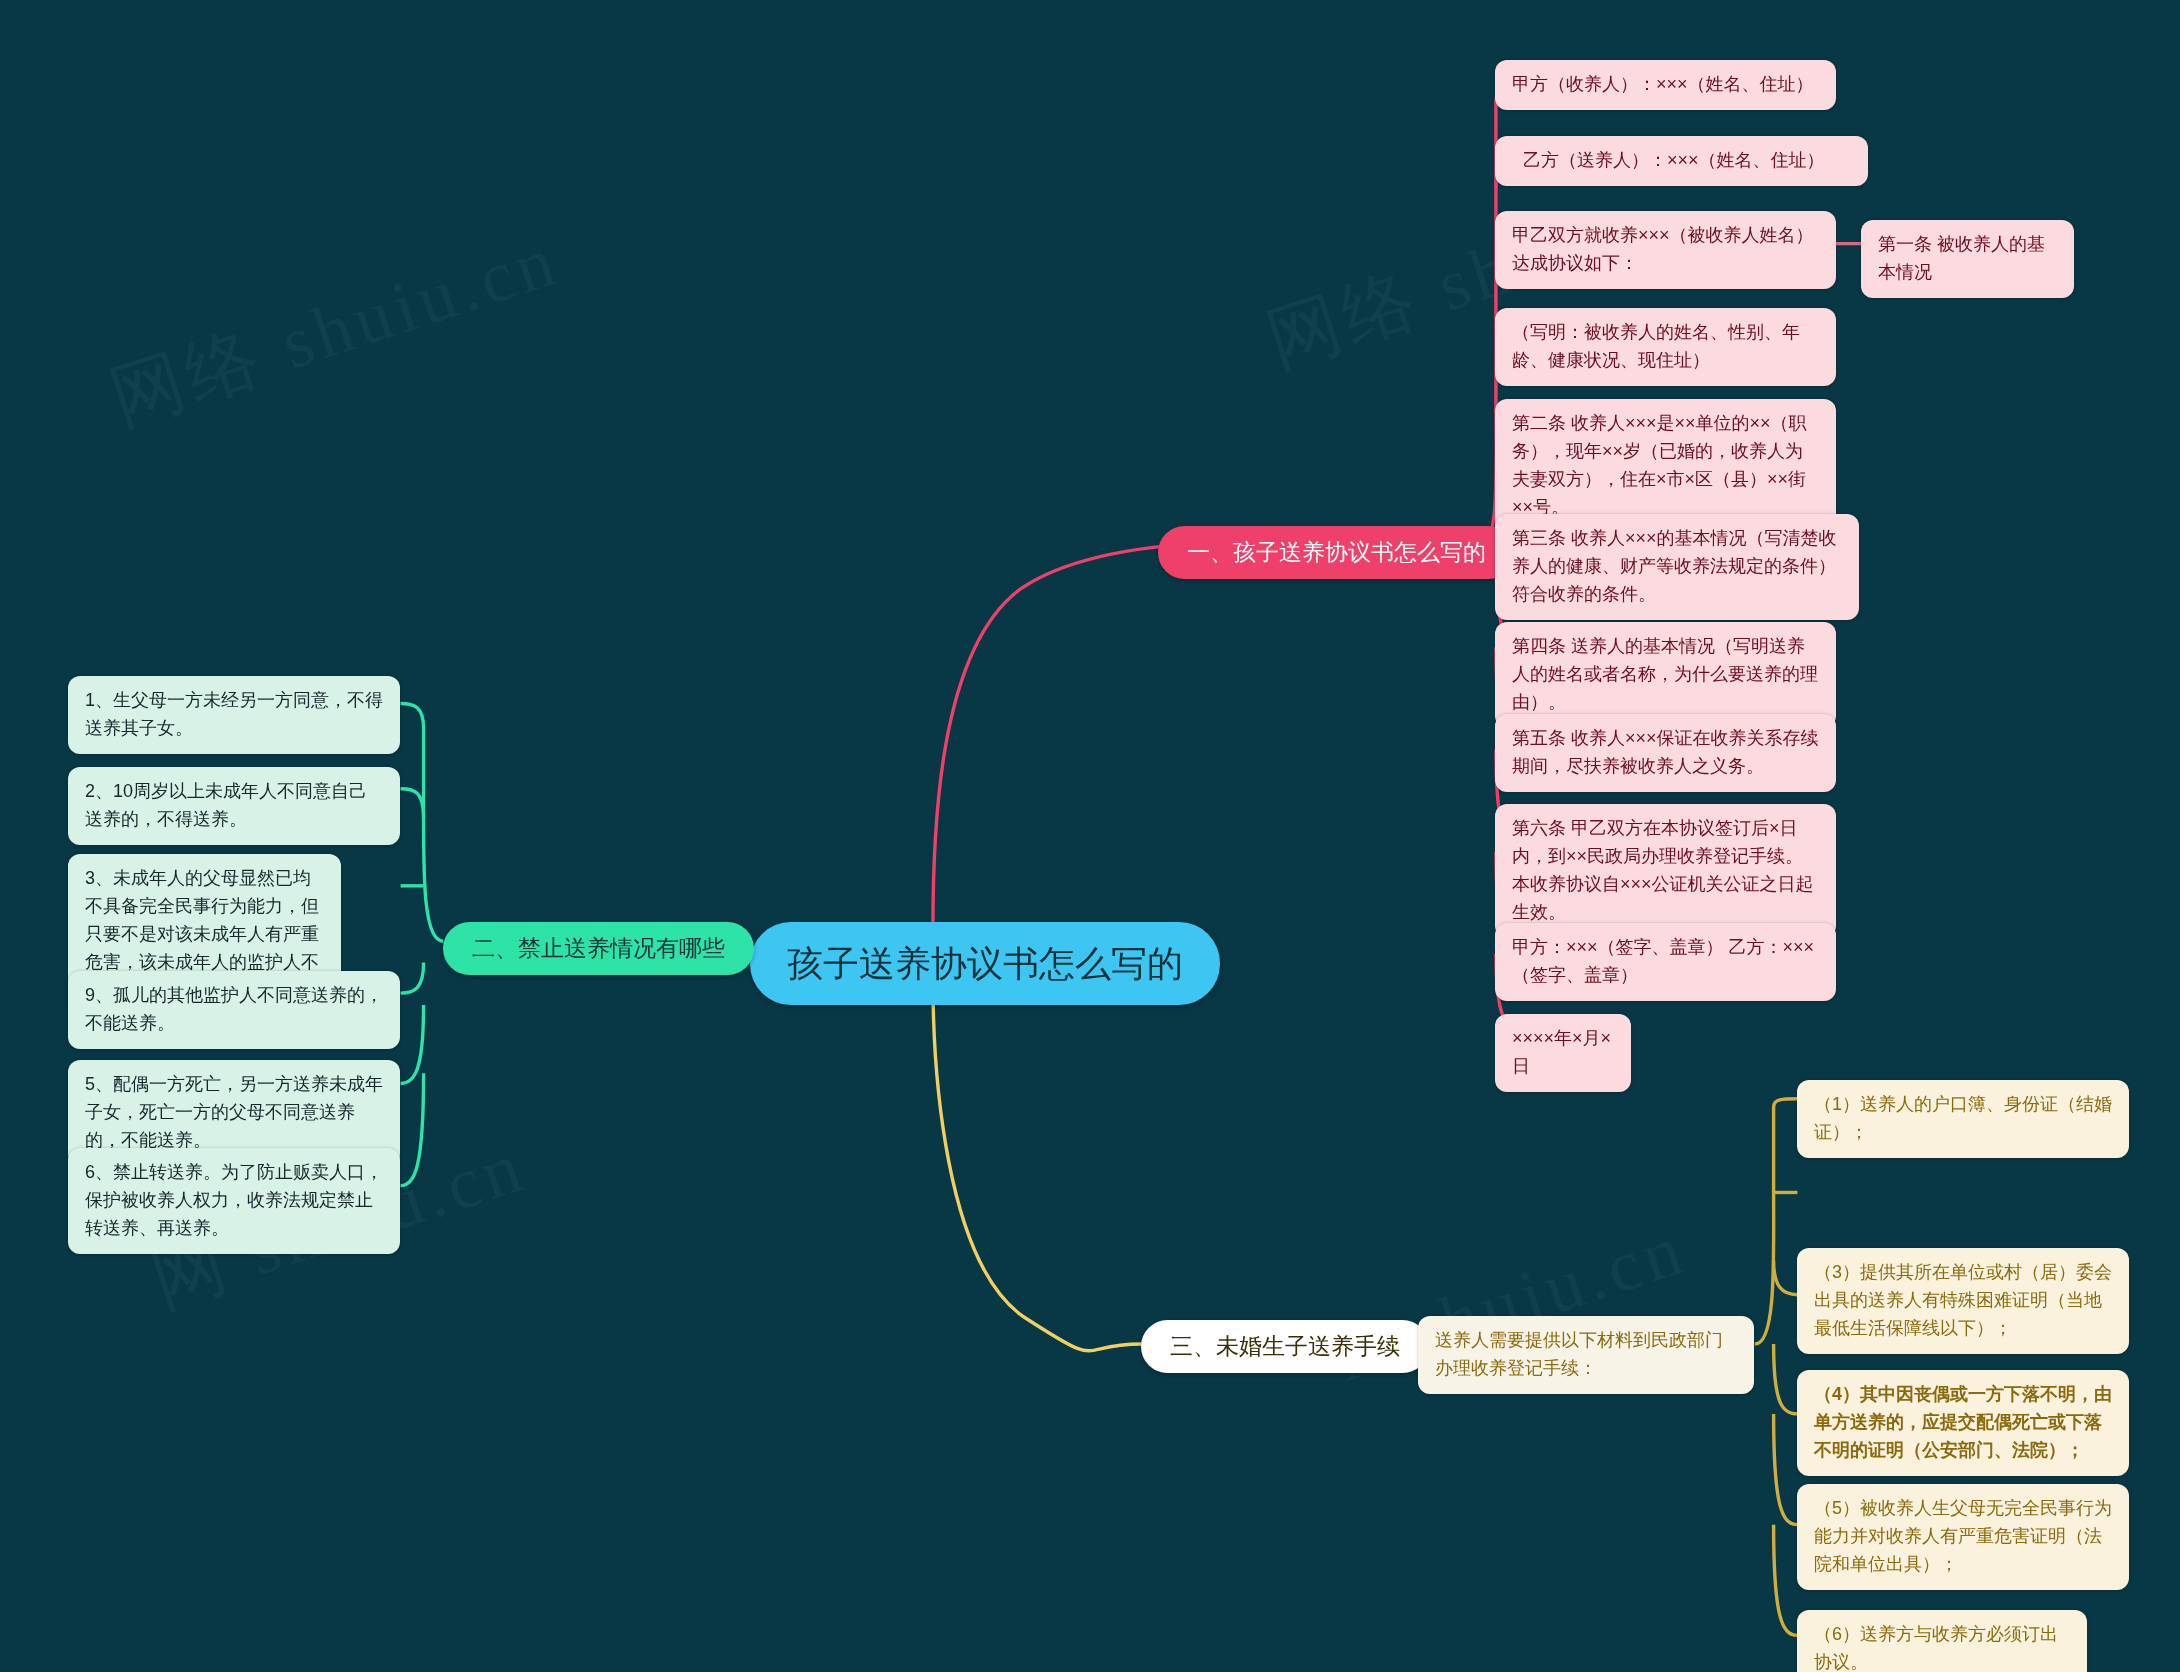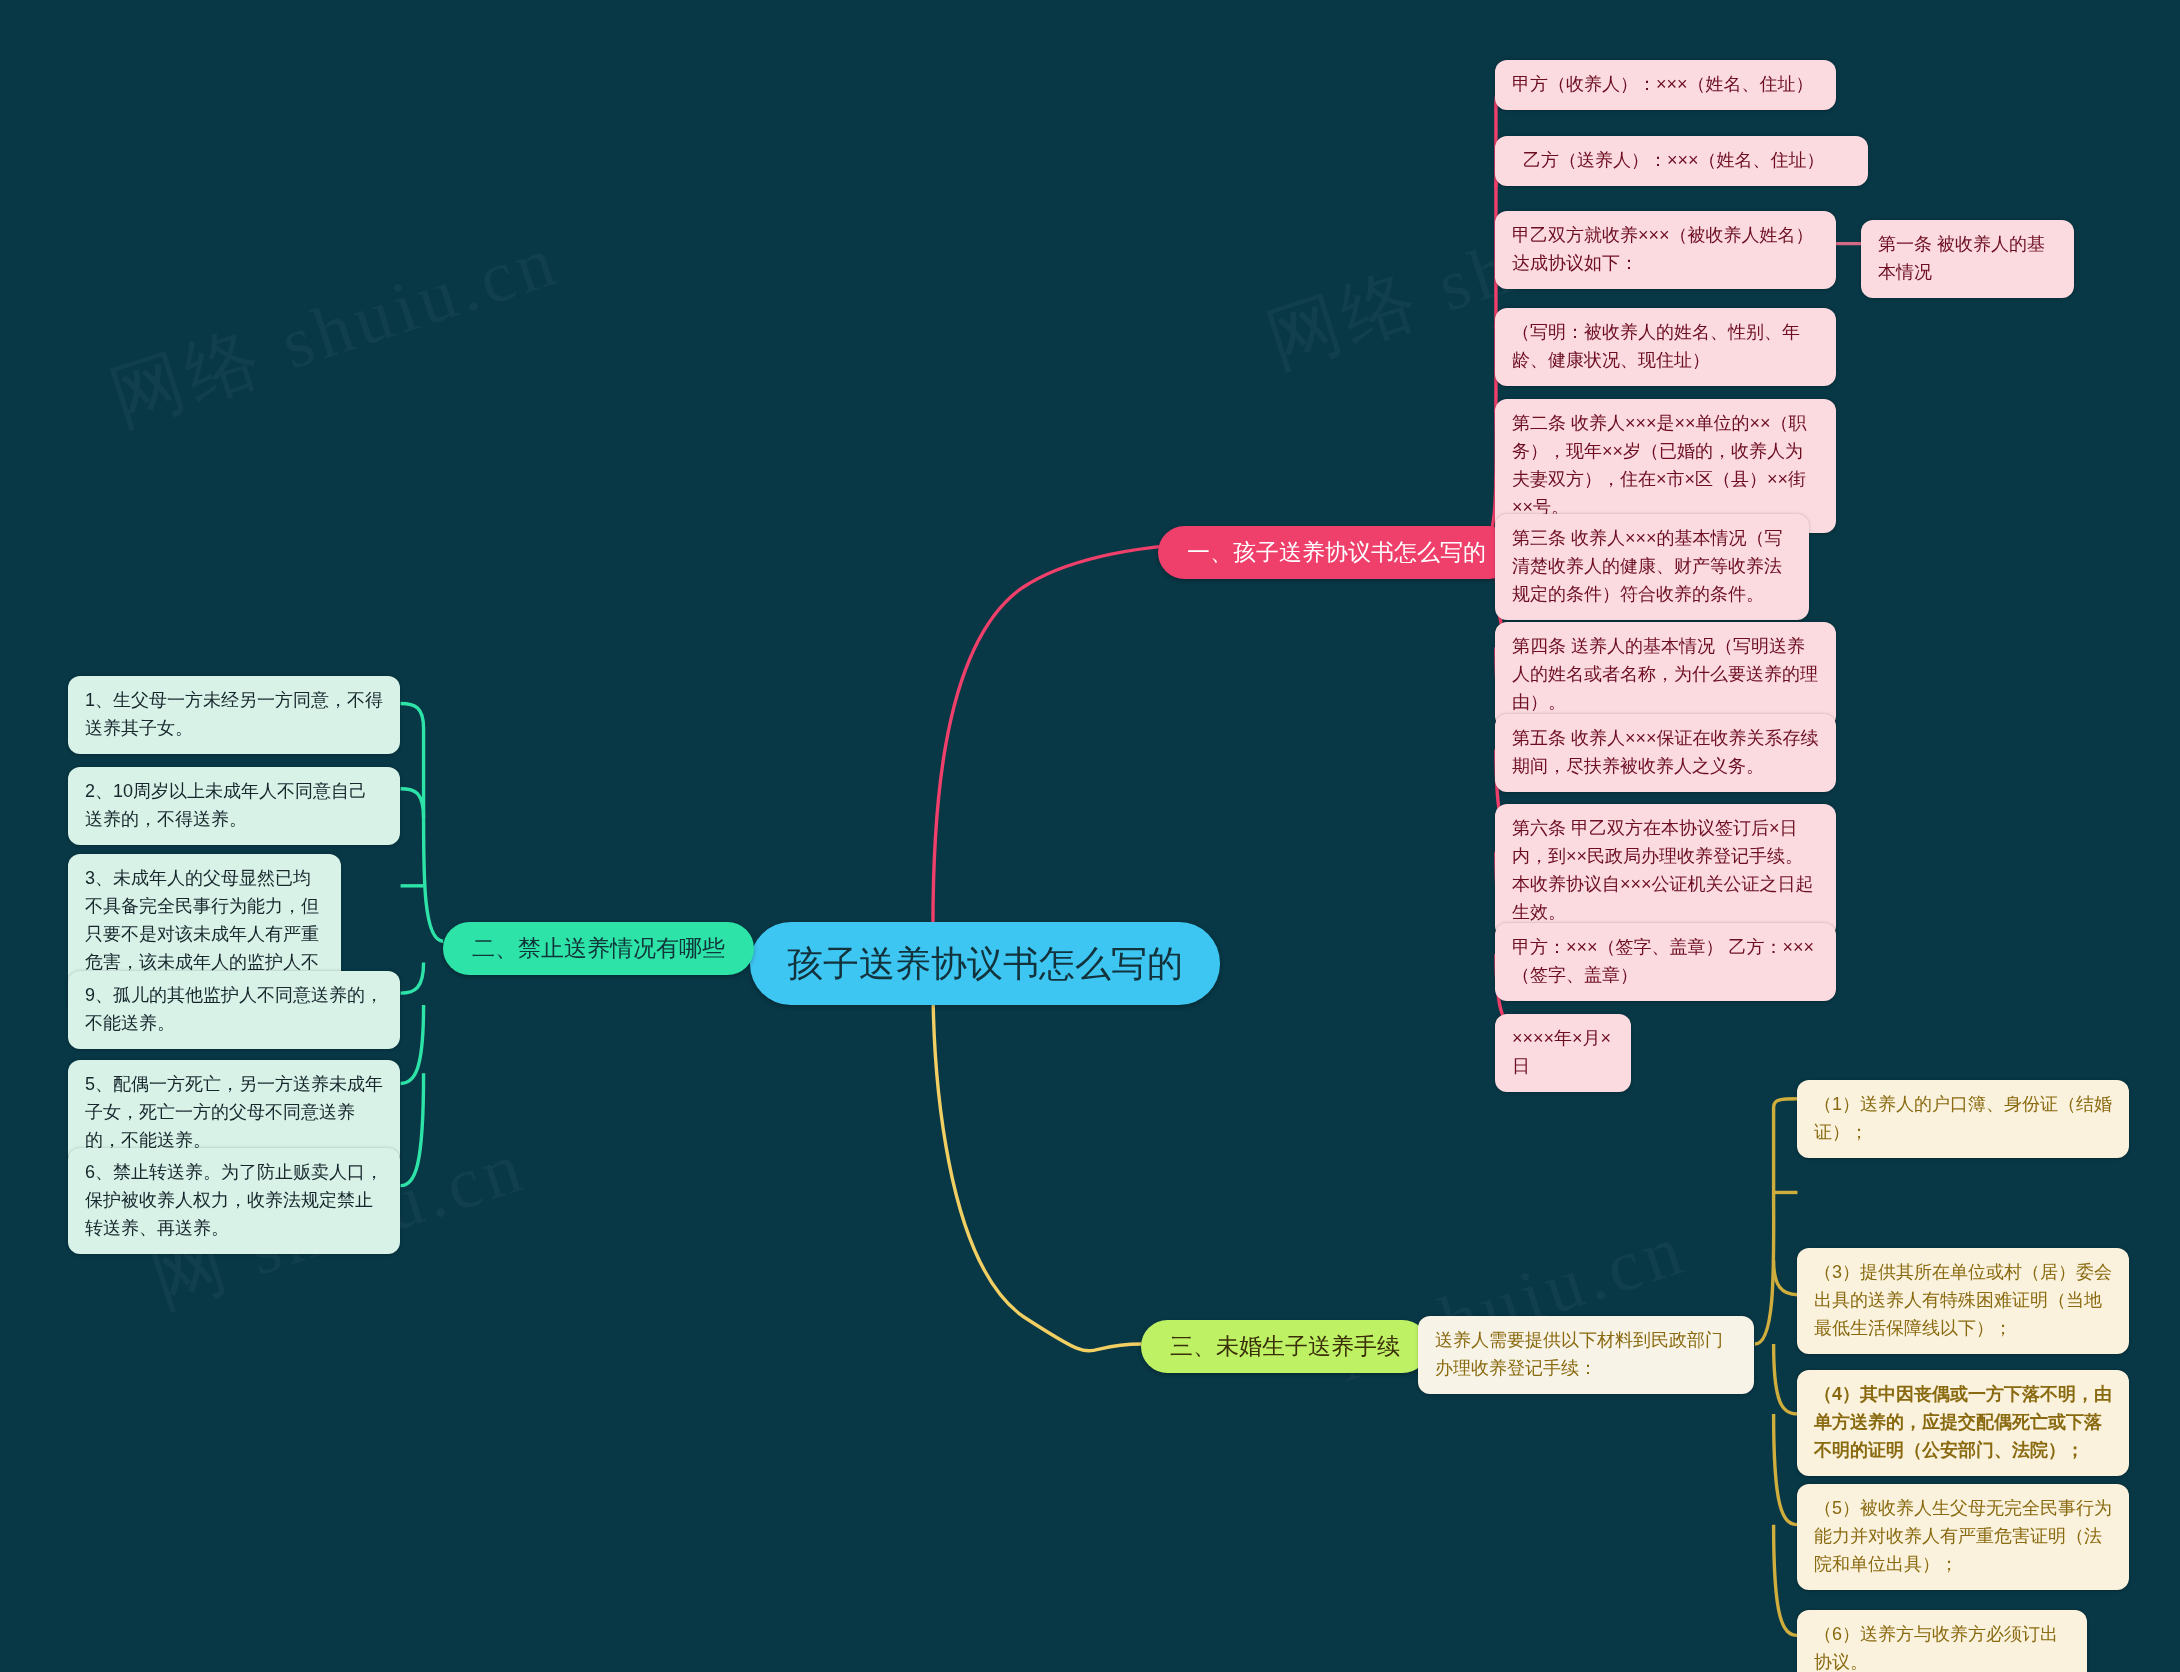--- a/index.html
+++ b/index.html
@@ -31,21 +31,21 @@
   .branch{
     border-radius:34px;
     font-size:23px;
     line-height:1.2;
     padding:12.8px 29px;
     white-space:nowrap;
     box-shadow:0 1.7px 4.3px rgba(0,0,0,.25);
   }
   .branch.pink  {background:#ef3f6b;color:#ffffff;}
   .branch.green {background:#2ee3a8;color:#10363a;}
-  .branch.yellow{background:#bef264;color:#3a2f08;}
+  .branch.yellow{background:#ffffff;color:#3a2f08;}
 
   
   .leaf{
     border-radius:12px;
     font-size:18px;
     line-height:1.55;
     padding:11px 15.3px 11px 17px;
     box-shadow:0 0.9px 3.4px rgba(0,0,0,.22);
   }
   .leaf.pink   {background:#fbdbe0;color:#6d0d22;}
@@ -116,21 +116,21 @@
   <div class="node root" style="left:750px;top:922px;">孩子送养协议书怎么写的</div>
 
   <div class="node branch pink" style="left:1158px;top:526px;">一、孩子送养协议书怎么写的</div>
 
   <div class="node leaf pink" style="left:1495px;top:60px;width:341px;">甲方（收养人）：×××（姓名、住址）</div>
   <div class="node leaf pink" style="left:1495px;top:136px;width:373px;padding-left:28px;">乙方（送养人）：×××（姓名、住址）</div>
   <div class="node leaf pink" style="left:1495px;top:211px;width:341px;">甲乙双方就收养×××（被收养人姓名）达成协议如下：</div>
   <div class="node leaf pink" style="left:1861px;top:220px;width:213px;">第一条 被收养人的基本情况</div>
   <div class="node leaf pink" style="left:1495px;top:308px;width:341px;">（写明：被收养人的姓名、性别、年龄、健康状况、现住址）</div>
   <div class="node leaf pink" style="left:1495px;top:399px;width:341px;">第二条 收养人×××是××单位的××（职务），现年××岁（已婚的，收养人为夫妻双方），住在×市×区（县）××街××号。</div>
-  <div class="node leaf pink" style="left:1495px;top:514px;width:314px;">第三条 收养人×××的基本情况（写清楚收养人的健康、财产等收养法规定的条件）符合收养的条件。</div>
+  <div class="node leaf pink" style="left:1495px;top:514px;width:364px;">第三条 收养人×××的基本情况（写清楚收养人的健康、财产等收养法规定的条件）符合收养的条件。</div>
   <div class="node leaf pink" style="left:1495px;top:622px;width:341px;">第四条 送养人的基本情况（写明送养人的姓名或者名称，为什么要送养的理由）。</div>
   <div class="node leaf pink" style="left:1495px;top:714px;width:341px;">第五条 收养人×××保证在收养关系存续期间，尽扶养被收养人之义务。</div>
   <div class="node leaf pink" style="left:1495px;top:804px;width:341px;">第六条 甲乙双方在本协议签订后×日内，到××民政局办理收养登记手续。本收养协议自×××公证机关公证之日起生效。</div>
   <div class="node leaf pink" style="left:1495px;top:923px;width:341px;">甲方：×××（签字、盖章） 乙方：×××（签字、盖章）</div>
   <div class="node leaf pink" style="left:1495px;top:1014px;width:136px;">××××年×月×日</div>
 
   <div class="node branch green" style="left:443px;top:922px;">二、禁止送养情况有哪些</div>
 
   <div class="node leaf green" style="left:68px;top:676px;width:332px;">1、生父母一方未经另一方同意，不得送养其子女。</div>
   <div class="node leaf green" style="left:68px;top:767px;width:332px;">2、10周岁以上未成年人不同意自己送养的，不得送养。</div>

